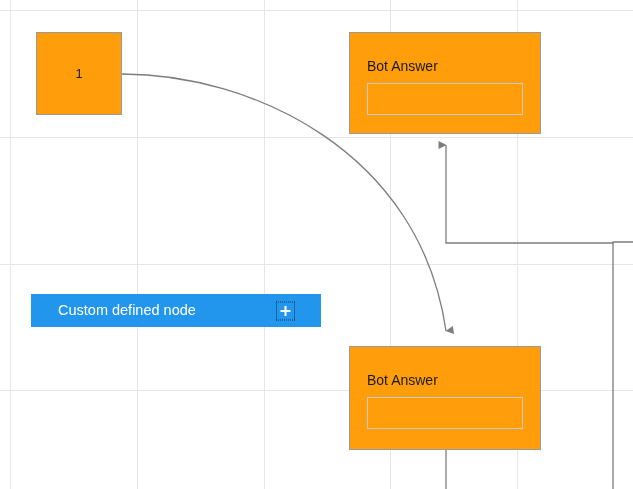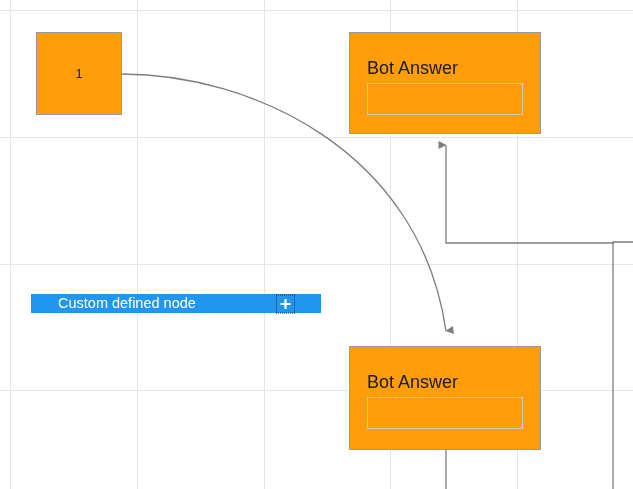--- a/index.html
+++ b/index.html
@@ -54,41 +54,41 @@
     align-items: center;
     justify-content: center;
     color: #1a1a1a;
     font-size: 13px;
   }
   .node-title {
     position: absolute;
     left: 17px;
     top: 26px;
     color: #1a1a1a;
-    font-size: 18px;
+    font-size: 14px;
     line-height: 1;
     white-space: nowrap;
   }
   .node-input-box {
     position: absolute;
     left: 17px;
     right: 17px;
     top: 50px;
     height: 32px;
     box-sizing: border-box;
     border: 1px solid #c9c9c9;
     background: transparent;
   }
   
   #palette-item {
     position: absolute;
     left: 31px;
     top: 294px;
     width: 290px;
-    height: 19px;
+    height: 33px;
     background: #2196EC;
     display: flex;
     align-items: center;
     box-sizing: border-box;
   }
   #palette-label {
     color: #ffffff;
     font-size: 14.5px;
     margin-left: 27px;
     white-space: nowrap;

